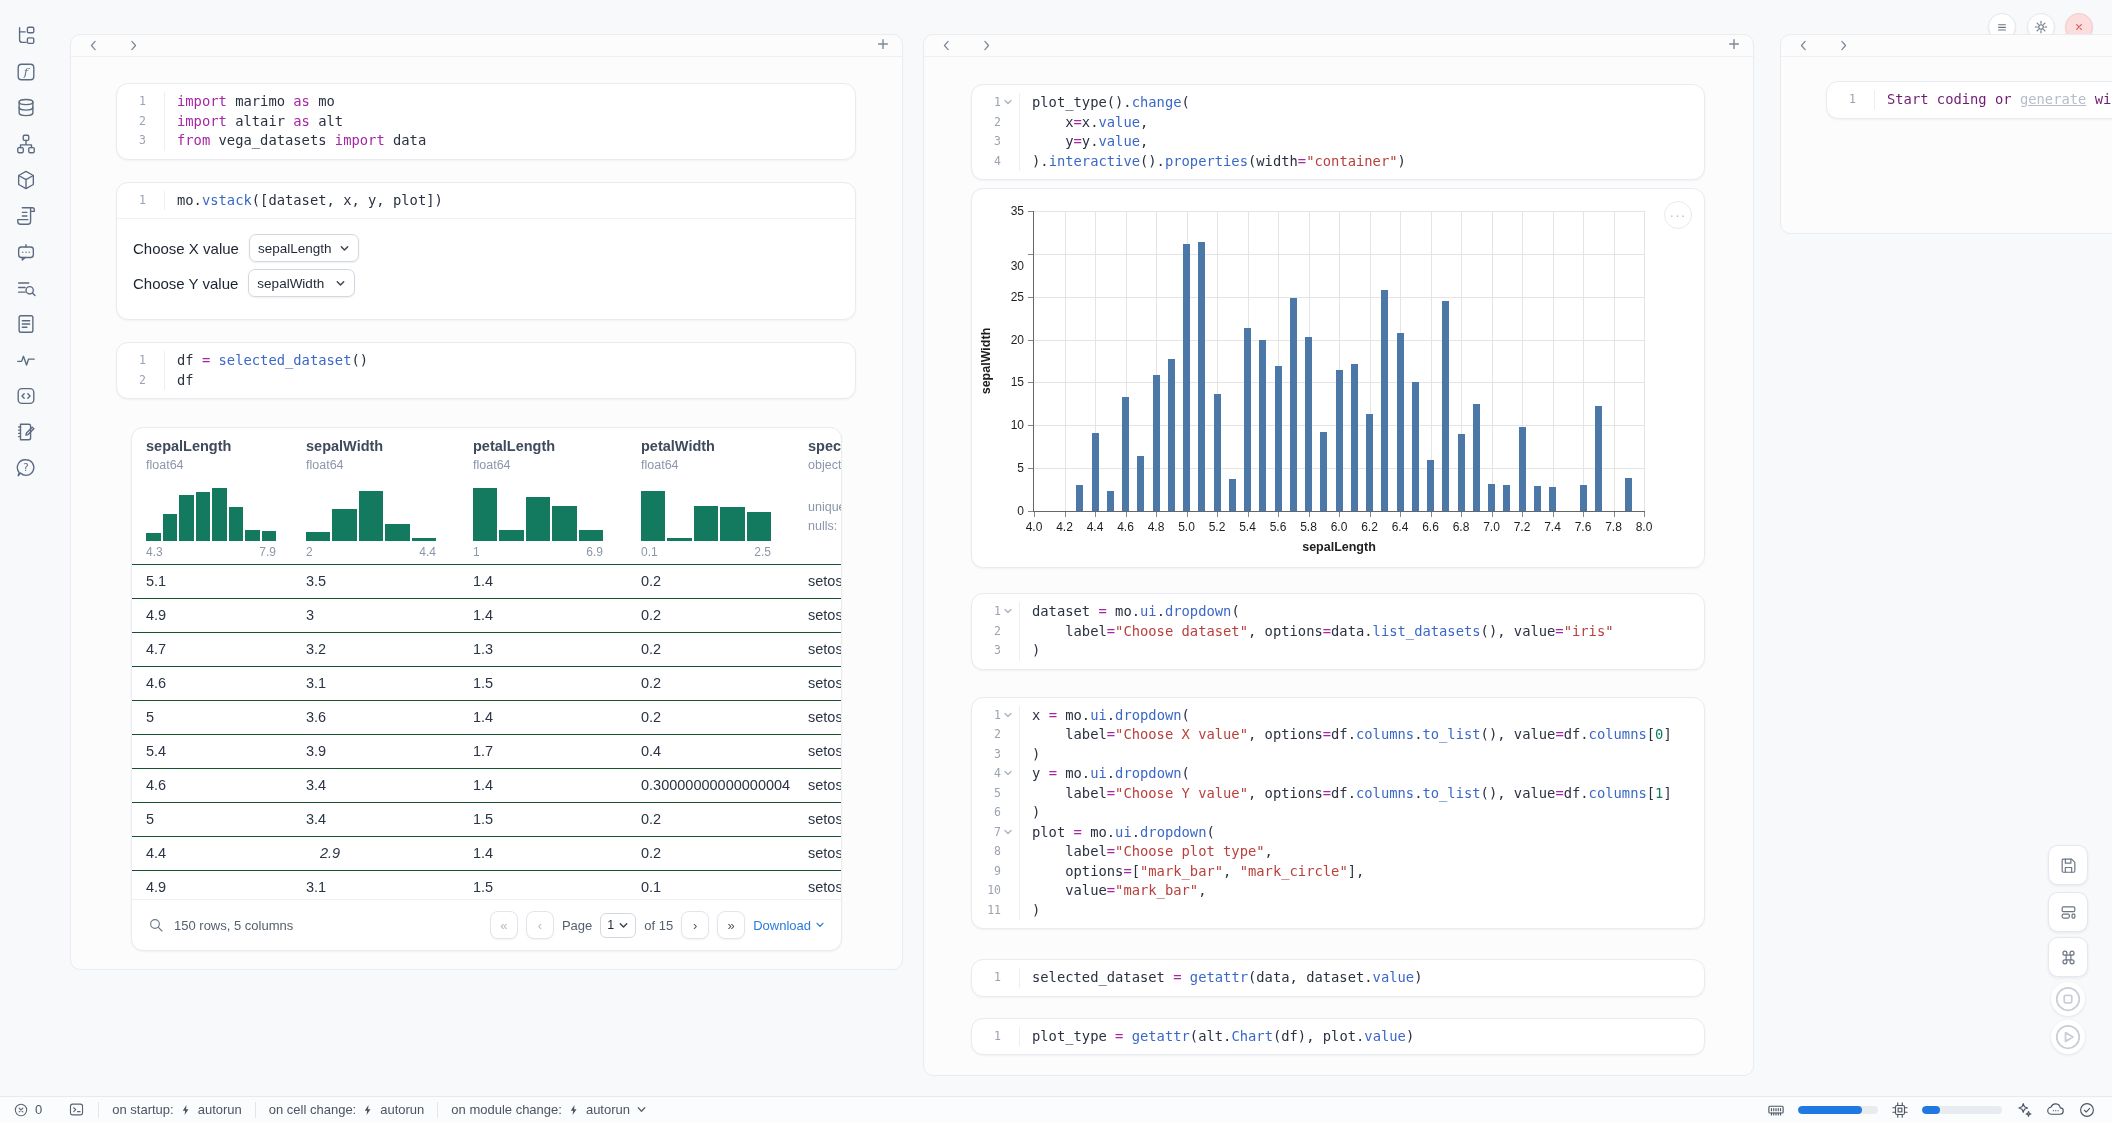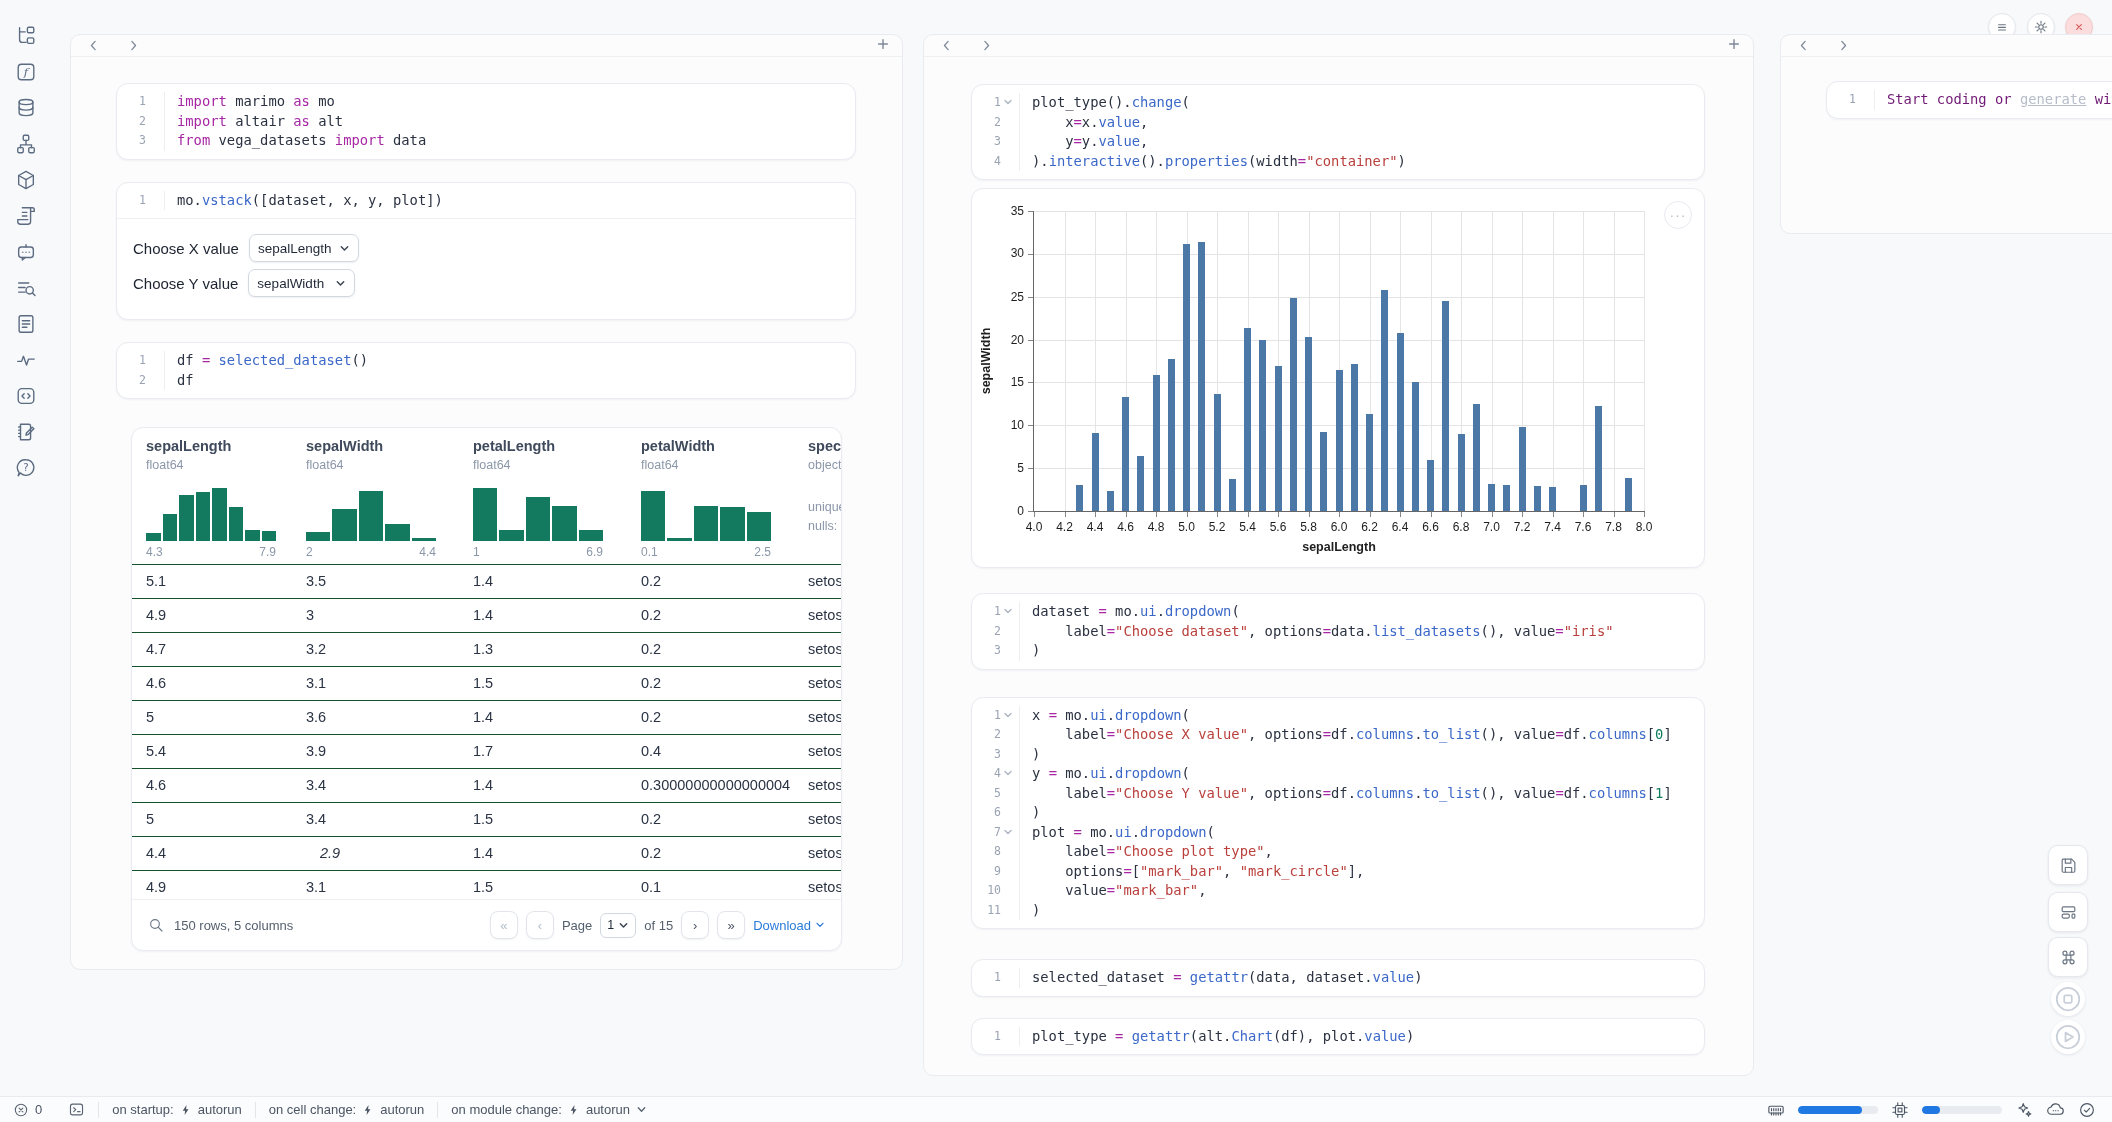--- a/index.html
+++ b/index.html
@@ -595,21 +595,21 @@
           <div class="tick-y" style="top: 171.429px;"></div>
           <div class="ylab" style="top: 171.429px;">15</div>
           <div class="grid-h" style="top: 128.571px;"></div>
           <div class="tick-y" style="top: 128.571px;"></div>
           <div class="ylab" style="top: 128.571px;">20</div>
           <div class="grid-h" style="top: 85.7143px;"></div>
           <div class="tick-y" style="top: 85.7143px;"></div>
           <div class="ylab" style="top: 85.7143px;">25</div>
           <div class="grid-h" style="top: 42.8571px;"></div>
           <div class="tick-y" style="top: 42.8571px;"></div>
-          <div class="ylab" style="top: 42px;">30</div>
+          <div class="ylab" style="top: 55px;">30</div>
           <div class="grid-h" style="top: 0px;"></div>
           <div class="tick-y" style="top: 0px;"></div>
           <div class="ylab" style="top: 0px;">35</div>
           <div class="bar-mark" style="left: 42.25px; top: 274.286px; height: 25.7143px;"></div>
           <div class="bar-mark" style="left: 57.5px; top: 222px; height: 78px;"></div>
           <div class="bar-mark" style="left: 72.75px; top: 280.286px; height: 19.7143px;"></div>
           <div class="bar-mark" style="left: 88px; top: 186px; height: 114px;"></div>
           <div class="bar-mark" style="left: 103.25px; top: 245.143px; height: 54.8571px;"></div>
           <div class="bar-mark" style="left: 118.5px; top: 163.714px; height: 136.286px;"></div>
           <div class="bar-mark" style="left: 133.75px; top: 148.286px; height: 151.714px;"></div>

